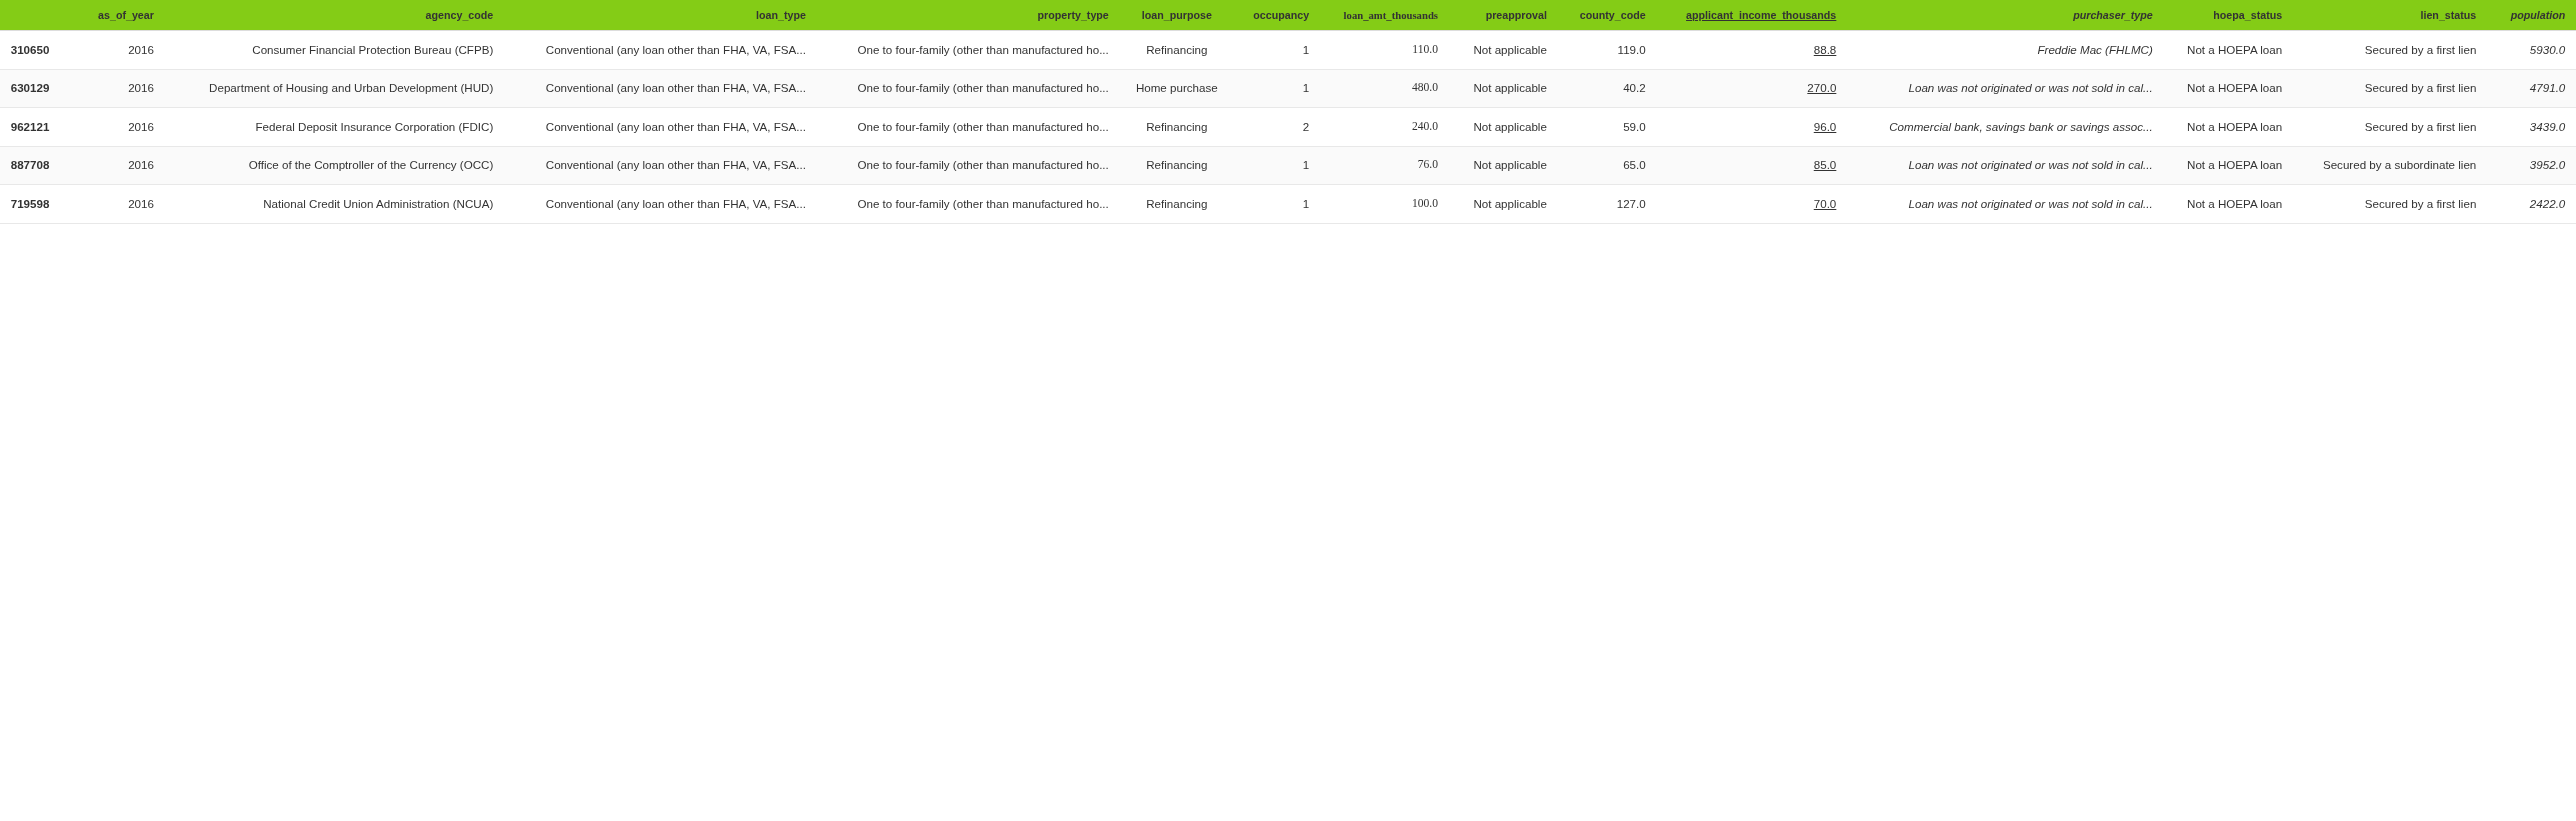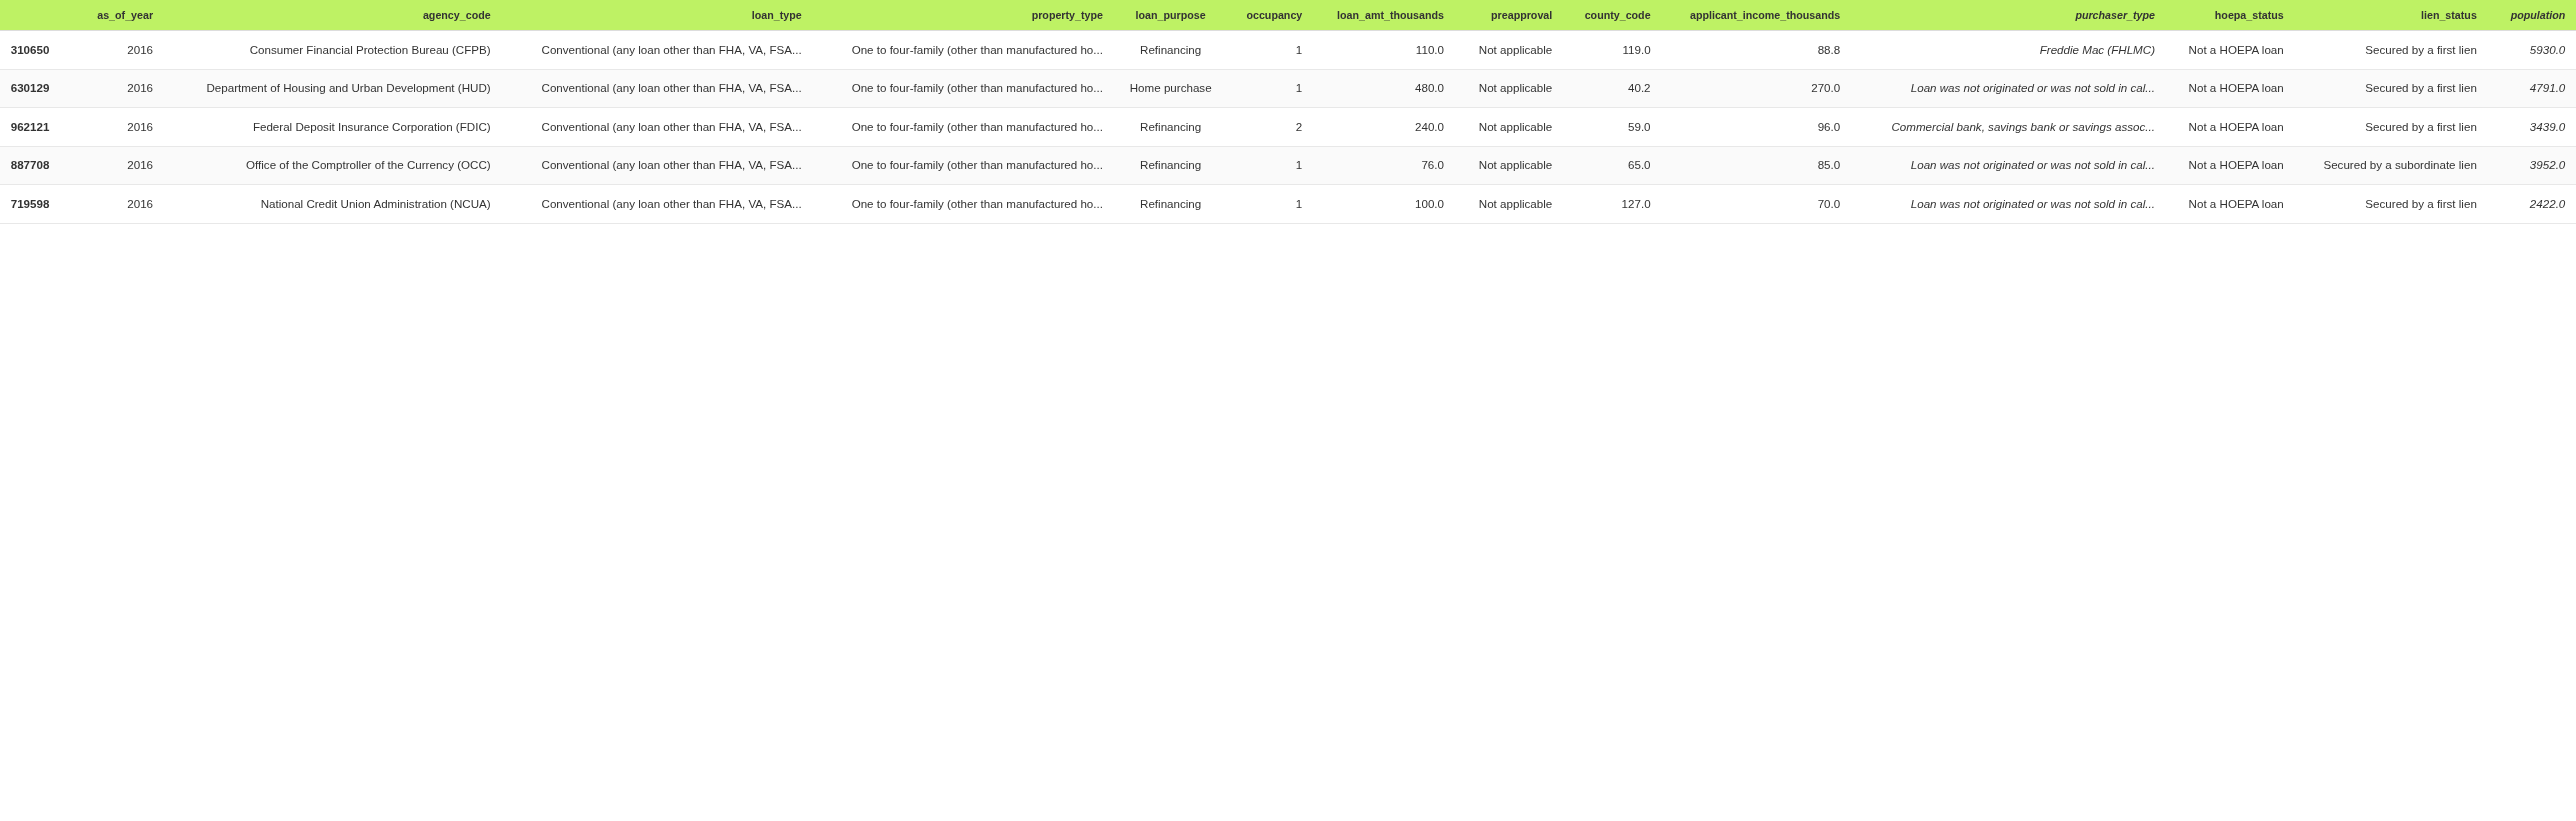--- a/index.html
+++ b/index.html
@@ -21,21 +21,21 @@
       overflow-x: auto;
     }
 
     table {
       width: 100%;
       border-collapse: collapse;
       min-width: 1608px;
     }
 
     thead tr {
-      background: #bef264;
+      background: #84cc16;
       border-bottom: 0.9px solid #e0e0e0;
     }
 
     thead th {
       padding: 9px 10.7px;
       text-align: right;
       font-weight: 600;
       font-size: 10.7px;
       color: #333;
       white-space: nowrap;
@@ -89,29 +89,31 @@
     }
     .col-purpose {
       min-width: 98px;
       text-align: center;
     }
     .col-occupancy {
       min-width: 71px;
     }
     .col-amount {
       min-width: 116px;
+      font-family: Liberation Serif, serif;
     }
     .col-preapproval {
       min-width: 98px;
     }
     .col-county {
       min-width: 89px;
     }
     .col-income {
       min-width: 152px;
+      text-decoration: underline;
     }
     .col-purchaser {
       min-width: 143px;
       font-style: italic;
     }
     .col-hoepa {
       min-width: 98px;
     }
     .col-lien {
       min-width: 107px;

